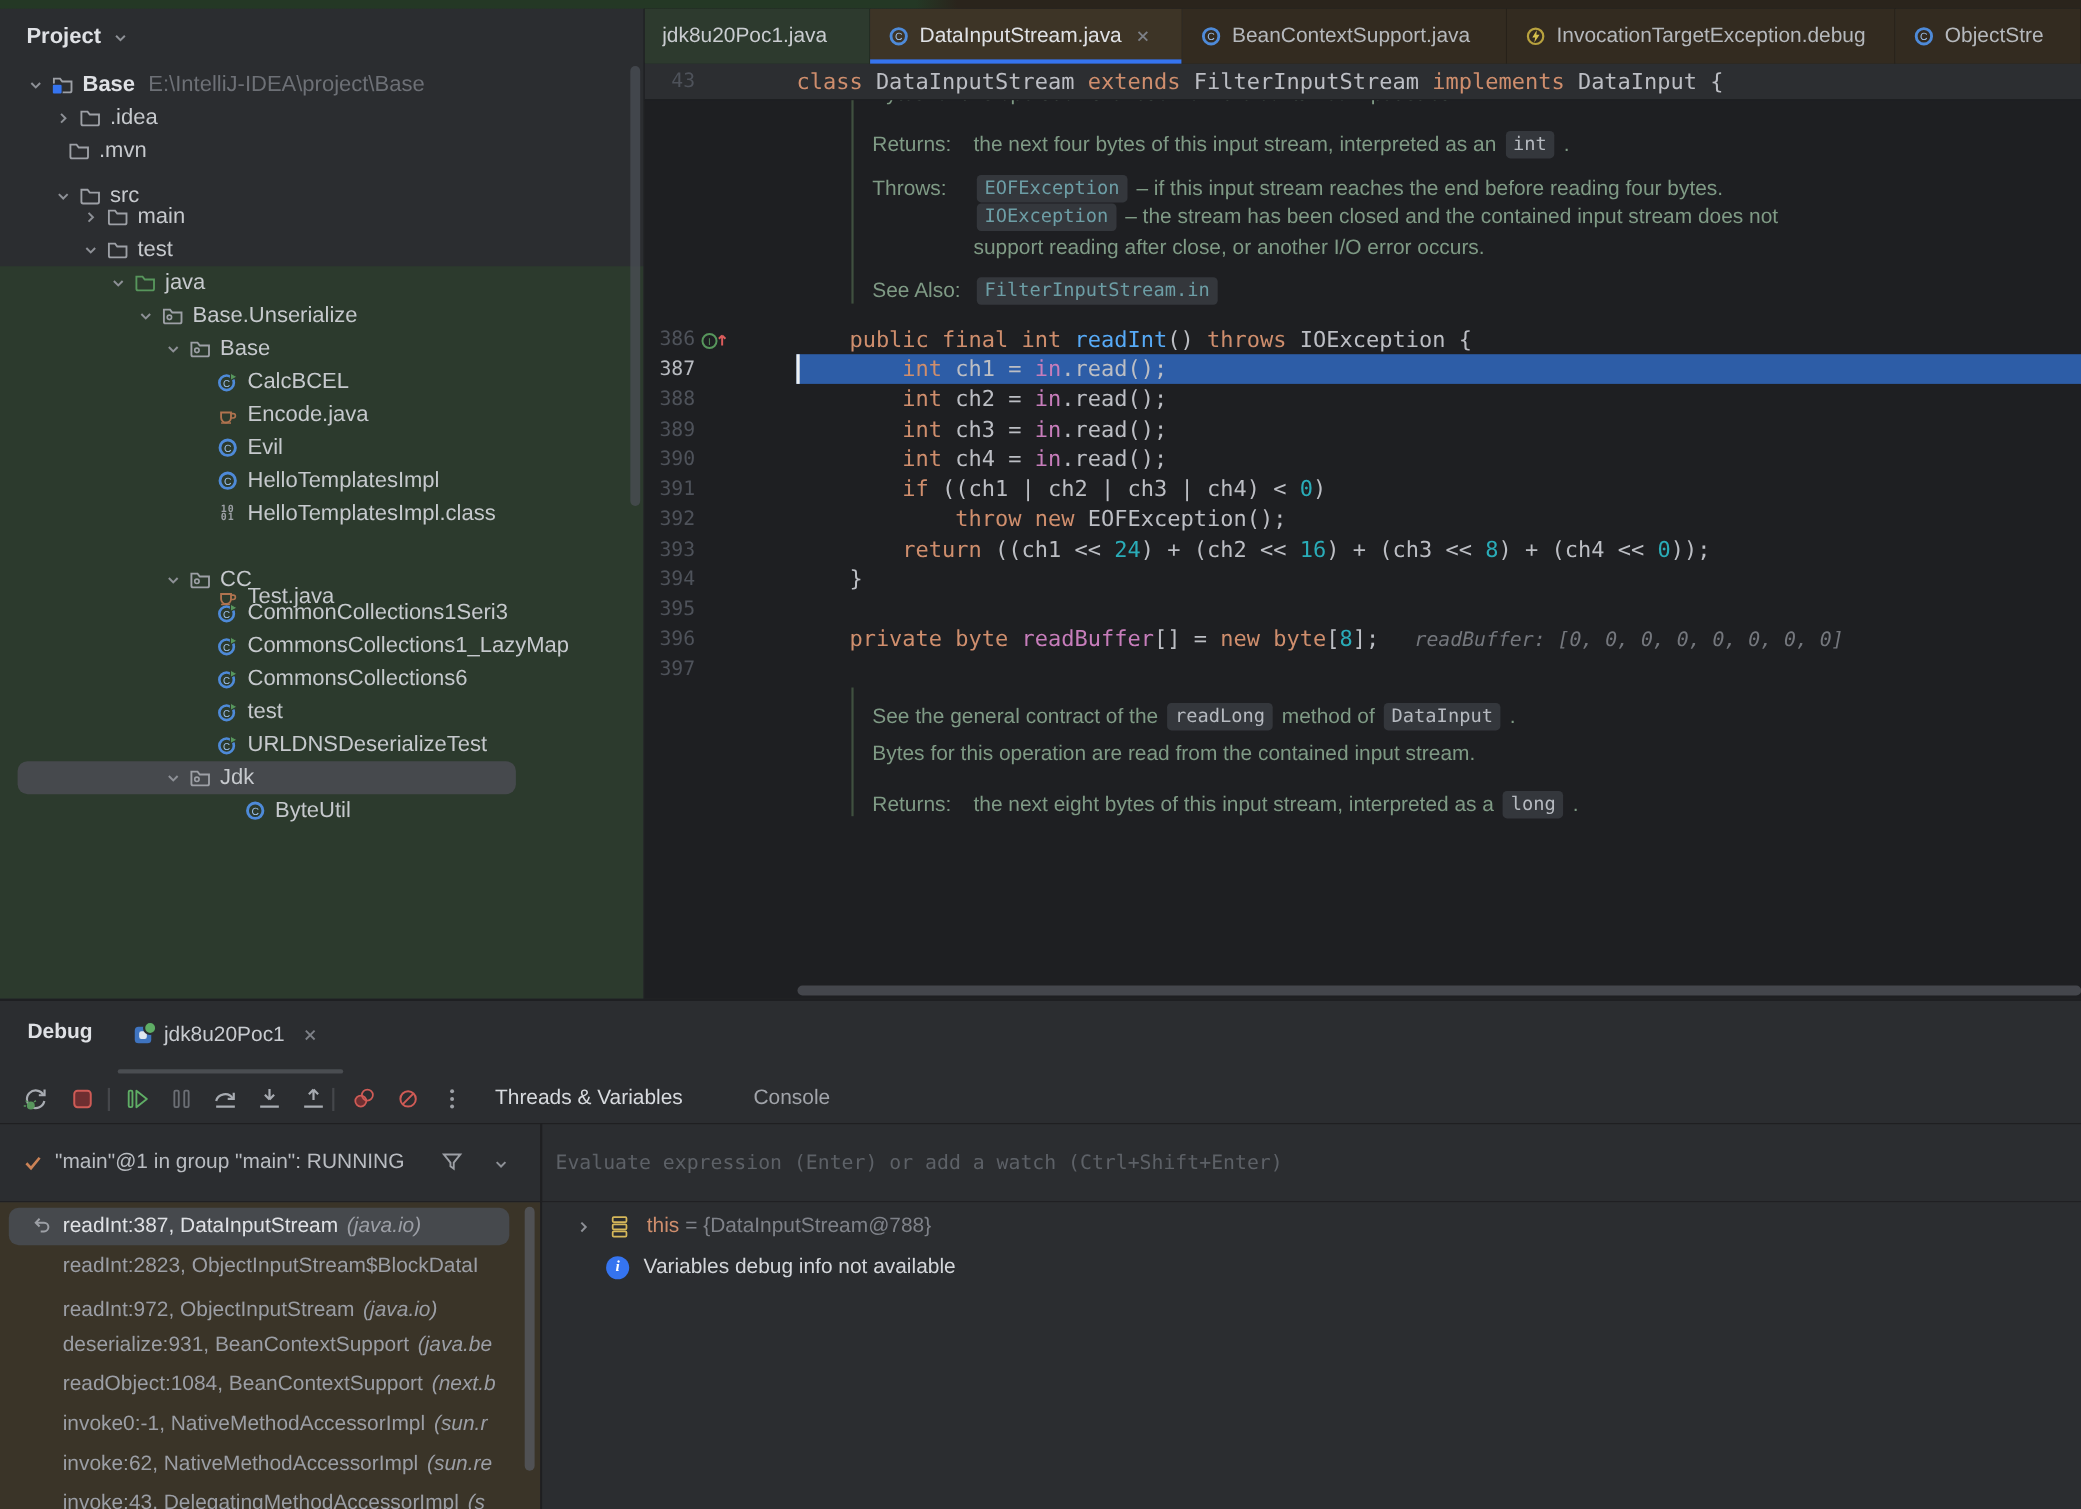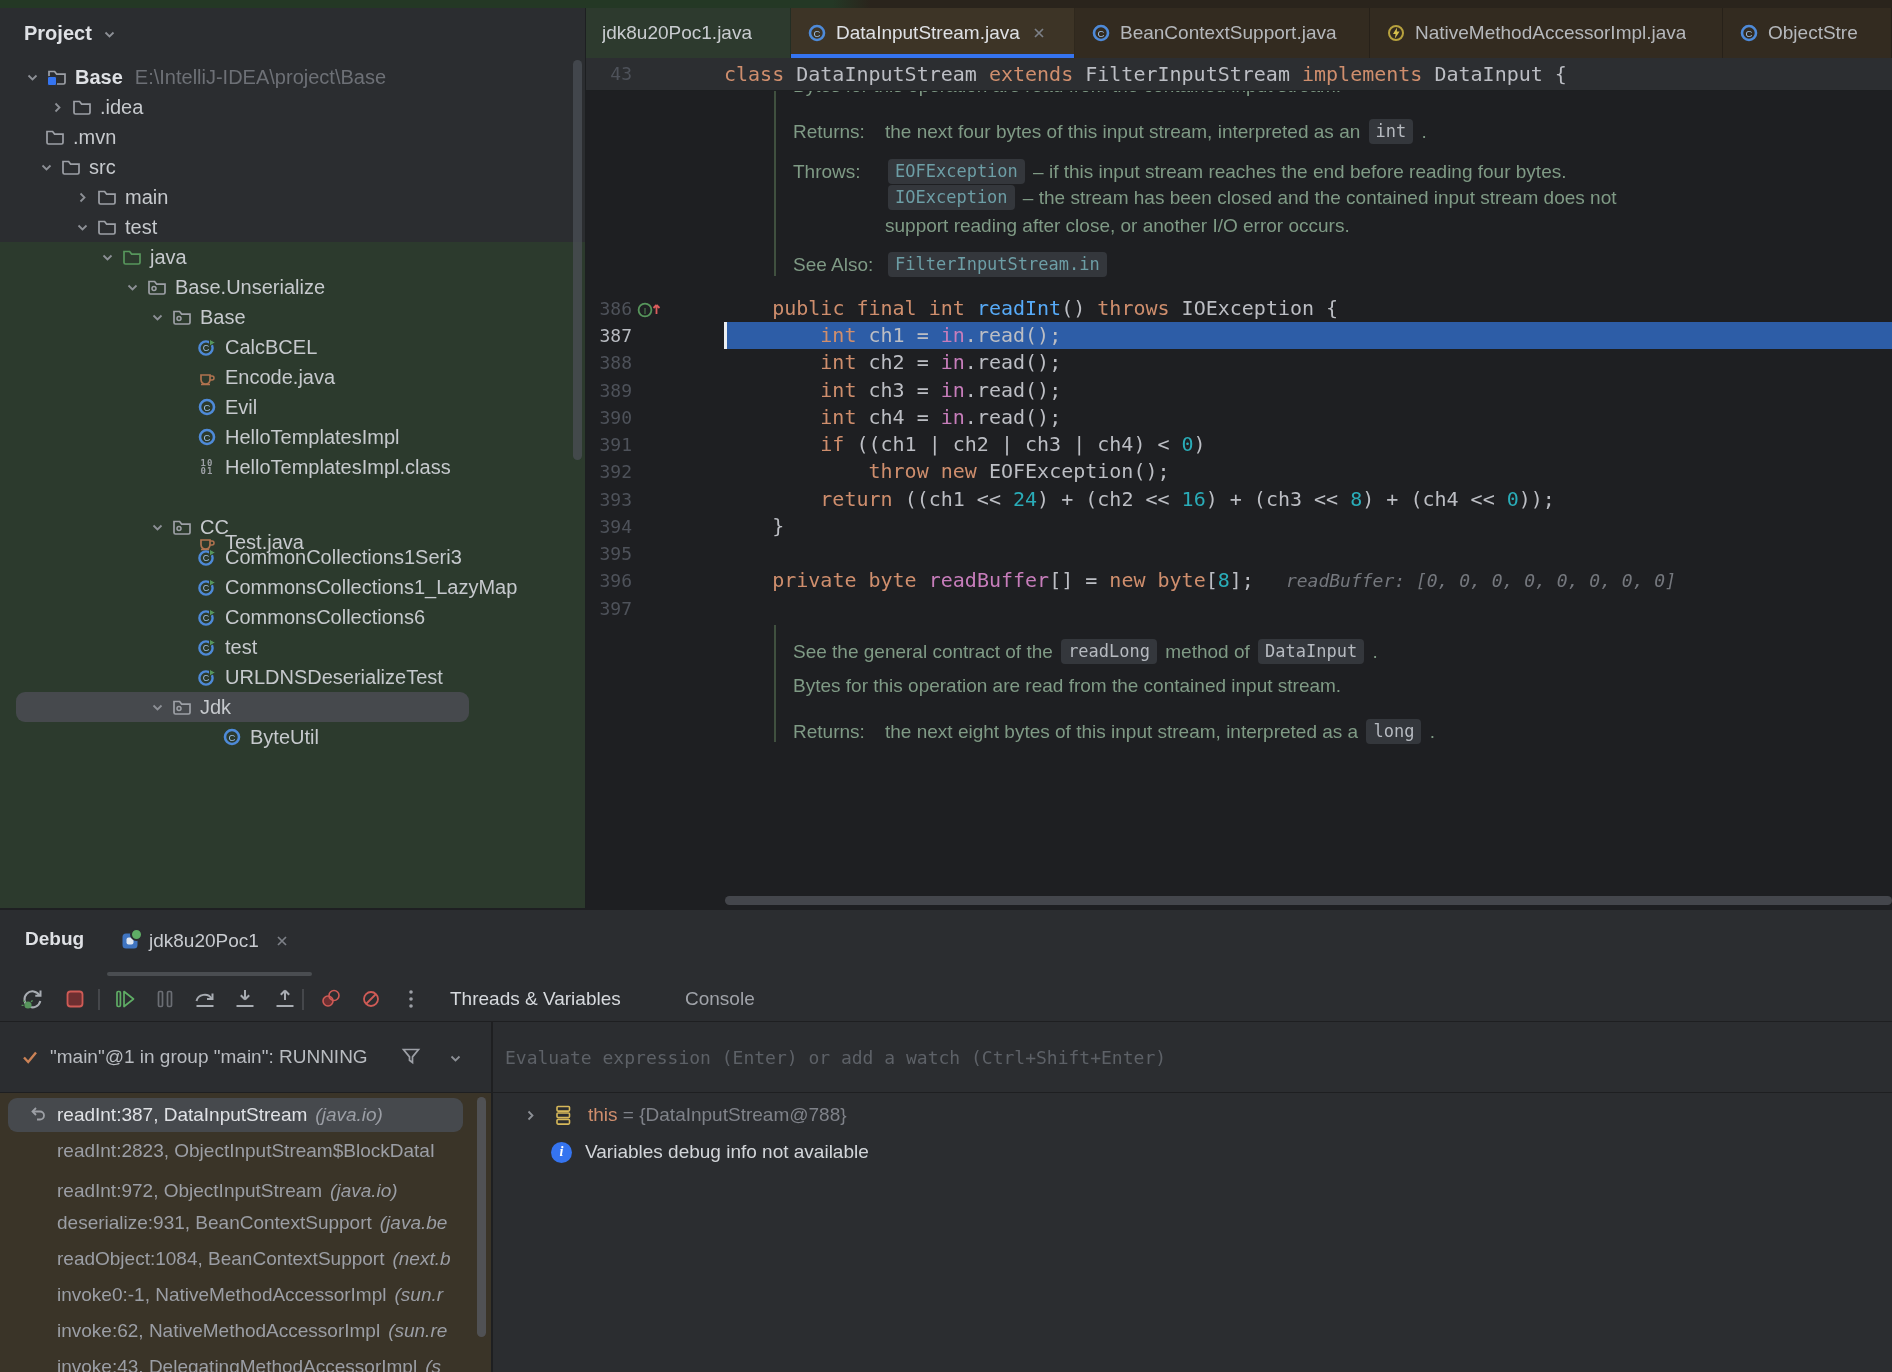--- a/index.html
+++ b/index.html
@@ -142,30 +142,30 @@
               <path d="M5.5 3.5 9.5 7.5 5.5 11.5" stroke="#8d9096" stroke-width="1.8"></path>
             </svg>
           </span>
           <span class="icobox">
             <svg width="20" height="18" viewBox="0 0 20 18" fill="none">
               <path d="M2 3.5h5.6l2 2.6h8.4v8.4a1.5 1.5 0 0 1-1.5 1.5H3.5A1.5 1.5 0 0 1 2 14.5Z" stroke="#9da0a6" stroke-width="1.7"></path>
             </svg>
           </span>
           <span class="lbl">.idea</span>
         </div>
-        <div class="trow abs" style="top: 114px; padding-left: 18px; text-align: center;">
+        <div class="trow abs" style="top: 114px; padding-left: 35px; text-align: center;">
           <span class="chevbox"></span>
           <span class="icobox">
             <svg width="20" height="18" viewBox="0 0 20 18" fill="none">
               <path d="M2 3.5h5.6l2 2.6h8.4v8.4a1.5 1.5 0 0 1-1.5 1.5H3.5A1.5 1.5 0 0 1 2 14.5Z" stroke="#9da0a6" stroke-width="1.7"></path>
             </svg>
           </span>
           <span class="lbl">.mvn</span>
         </div>
-        <div class="trow abs" style="top: 144px; padding-left: 34px;">
+        <div class="trow abs" style="top: 155px; padding-left: 45px;">
           <span class="chevbox">
             <svg width="15" height="15" viewBox="0 0 15 15" fill="none">
               <path d="M3.5 5.5 7.5 9.5 11.5 5.5" stroke="#8d9096" stroke-width="1.8"></path>
             </svg>
           </span>
           <span class="icobox">
             <svg width="20" height="18" viewBox="0 0 20 18" fill="none">
               <path d="M2 3.5h5.6l2 2.6h8.4v8.4a1.5 1.5 0 0 1-1.5 1.5H3.5A1.5 1.5 0 0 1 2 14.5Z" stroke="#9da0a6" stroke-width="1.7"></path>
             </svg>
           </span>
@@ -428,21 +428,21 @@
           </span>
           <span style="overflow: hidden; white-space: nowrap;">BeanContextSupport.java</span>
         </div>
         <div class="etab lib" style="width: 353px;">
           <span class="ico">
             <svg width="20" height="20" viewBox="0 0 20 20" fill="none">
               <circle cx="10" cy="10" r="7" stroke="#b8a23e" stroke-width="2"></circle>
               <path d="M11 4.5 7 11h2.6L8.8 15.7 13.6 8.6h-2.8Z" fill="#d6c04c"></path>
             </svg>
           </span>
-          <span style="overflow: hidden; white-space: nowrap;">NativeMethodAccessorImpl.java</span>
+          <span style="overflow: hidden; white-space: nowrap;">InvocationTargetException.debug</span>
         </div>
         <div class="etab lib" style="width: 169px;">
           <span class="ico">
             <svg width="20" height="20" viewBox="0 0 20 20" fill="none">
               <circle cx="10" cy="10" r="7" stroke="#4e8ad8" stroke-width="2.6"></circle>
               <text x="10" y="13.6" font-size="9.5" fill="#9ec1ea" text-anchor="middle" font-family="Liberation Sans">C</text>
             </svg>
           </span>
           <span style="overflow: hidden; white-space: nowrap;">ObjectStre</span>
         </div>

